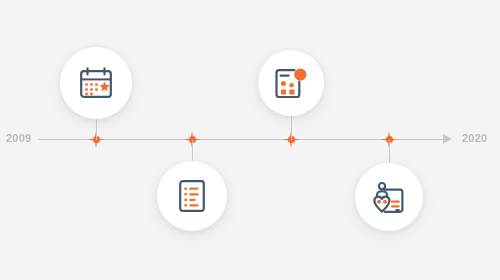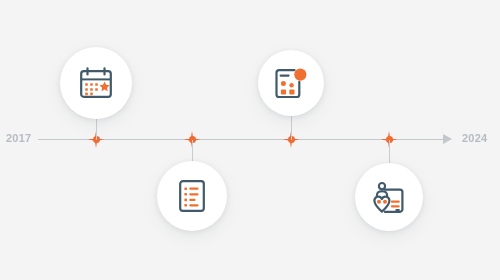--- a/index.html
+++ b/index.html
@@ -100,22 +100,22 @@
   .node svg { display: block; }
 </style>
 </head>
 <body>
 
 <div id="stage">
 
   <div class="axis-line"></div>
   <div class="axis-arrow"></div>
 
-  <div class="axis-label left">2017</div>
-  <div class="axis-label right">2024</div>
+  <div class="axis-label left">2009</div>
+  <div class="axis-label right">2020</div>
 
   <div class="marker" style="left:87.5px">
       <i class="h"></i>
       <i class="v"></i>
       <i class="core"></i>
     </div>
   <div class="marker" style="left:183.5px">
       <i class="h"></i>
       <i class="v"></i>
       <i class="core"></i>

